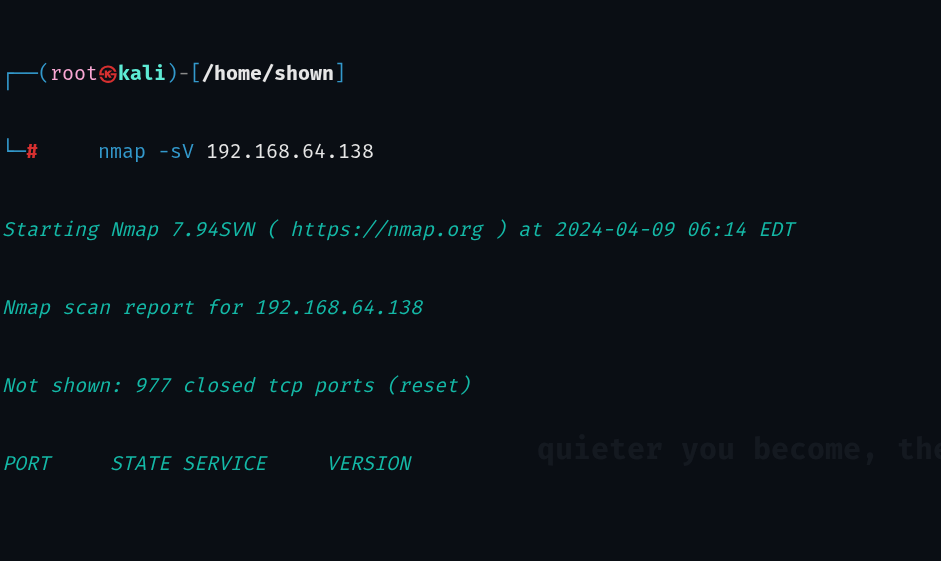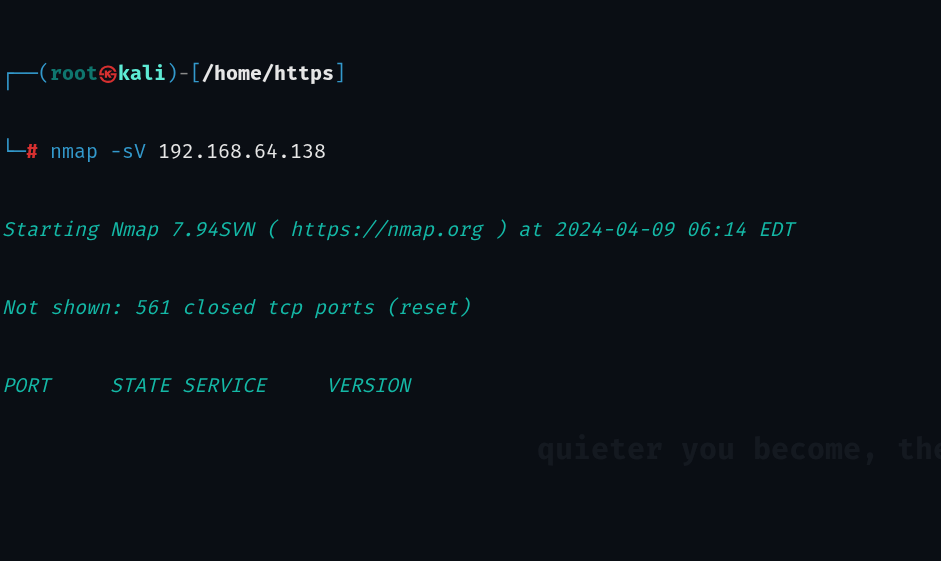--- a/index.html
+++ b/index.html
@@ -49,22 +49,22 @@
     .prompt-line1 {
       padding-left: 0;
     }
     .box-corner {
       color: #3399cc;
     }
     .paren {
       color: #3399cc;
     }
     .root-user {
-      color: #0f766e;
-      font-weight: bold;
+      color: #f9a8d4;
+      font-weight: normal;
     }
     .kali-icon {
       color: #d63030;
       font-weight: bold;
     }
     .hostname {
       color: #5eead4;
       font-weight: bold;
     }
     .dash-sep {
@@ -76,37 +76,39 @@
     .path {
       color: #e6e6e6;
       font-weight: bold;
     }
     .prompt-hash {
       color: #d63030;
       font-weight: bold;
     }
     .cmd {
       color: #3399cc;
+      margin-left: 48px;
     }
     .cmd-arg {
       color: #e6e6e6;
       text-align: right;
     }
     .output {
       color: #14b8a6;
       font-style: italic;
     }
   </style>
 </head>
 <body>
 
 <div class="watermark">
   <span class="wm-text">quieter you become, the more</span>
 </div>
 
 <div class="terminal-content">
-  <div class="line prompt-line1"><span class="box-corner">┌──</span><span class="paren">(</span><span class="root-user">root</span><span class="kali-icon">㉿</span><span class="hostname">kali</span><span class="paren">)</span><span class="dash-sep">-</span><span class="bracket">[</span><span class="path">/home/https</span><span class="bracket">]</span></div>
+  <div class="line prompt-line1"><span class="box-corner">┌──</span><span class="paren">(</span><span class="root-user">root</span><span class="kali-icon">㉿</span><span class="hostname">kali</span><span class="paren">)</span><span class="dash-sep">-</span><span class="bracket">[</span><span class="path">/home/shown</span><span class="bracket">]</span></div>
   <div class="line"><span class="box-corner">└─</span><span class="prompt-hash">#</span> <span class="cmd">nmap -sV</span> <span class="cmd-arg">192.168.64.138</span></div>
   <div class="line output">Starting Nmap 7.94SVN ( https://nmap.org ) at 2024-04-09 06:14 EDT</div>
-  <div class="line output">Not shown: 561 closed tcp ports (reset)</div>
+  <div class="line output">Nmap scan report for 192.168.64.138</div>
+  <div class="line output">Not shown: 977 closed tcp ports (reset)</div>
   <div class="line output">PORT     STATE SERVICE     VERSION</div>
   
 </div>
 
 </body></html>

